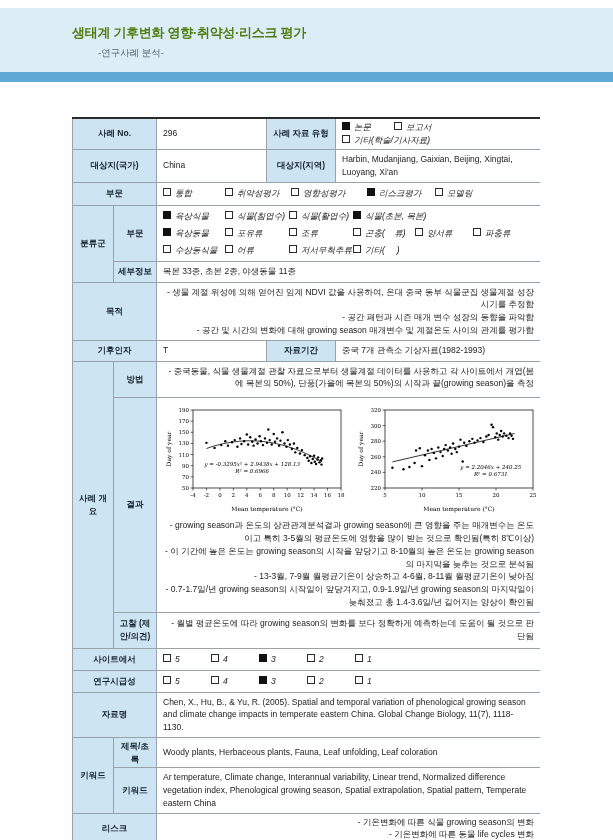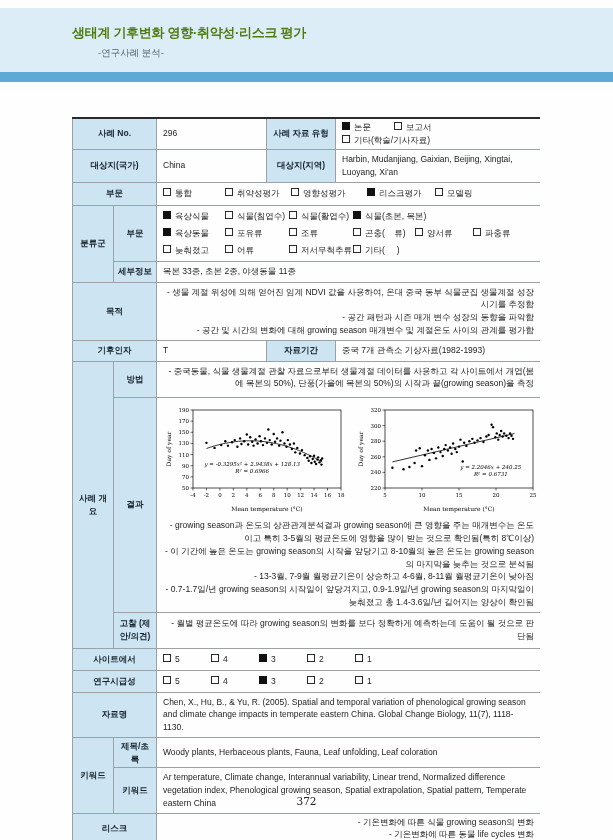--- a/index.html
+++ b/index.html
@@ -13,21 +13,21 @@
 
   table.case-table{position:absolute;left:72px;top:117px;width:468px;border-collapse:collapse;table-layout:fixed;
     font-size:8.5px;line-height:1.5;border-top:2px solid #2a2a2a;border-bottom:2px solid #2a2a2a;}
   table.case-table{border-left:1px solid #8f989e;}
   td{border:1px solid #9aa2a8;overflow:hidden;}
   tr>td:last-child{border-right:none;}
   td.lbl{background:#cde4f2;font-weight:bold;text-align:center;vertical-align:middle;padding:2px 3px;color:#15232b;}
   td.val{padding:2px 6px;vertical-align:middle;}
   td.val.top{vertical-align:top;padding:3px 6px;}
 
-  .chk{display:block;}
+  .chk{display:block;font-style:italic;}
   .chk-item{display:inline-block;white-space:nowrap;vertical-align:top;}
   .box{display:inline-block;width:6px;height:6px;border:1px solid #2b2b2b;margin-right:4px;background:#fff;}
   .box.filled{background:#111;border-color:#111;}
   .chkline{line-height:17px;white-space:nowrap;}
 
   .w-doctype .chk-item:nth-child(1){width:52px}
   .w-doctype .chk-item:nth-child(2){width:64px}
   .w-sector .chk-item:nth-child(1){width:62px}
   .w-sector .chk-item:nth-child(2){width:66px}
   .w-sector .chk-item:nth-child(3){width:76px}
@@ -87,21 +87,21 @@
         <div class="chk w-sector"><span class="chk-item"><span class="box"></span><span>통합</span></span><span class="chk-item"><span class="box"></span><span>취약성평가</span></span><span class="chk-item"><span class="box"></span><span>영향성평가</span></span><span class="chk-item"><span class="box filled"></span><span>리스크평가</span></span><span class="chk-item"><span class="box"></span><span>모델링</span></span></div>
       </td>
     </tr>
 
     <tr style="height:54px">
       <td class="lbl" rowspan="2">분류군</td>
       <td class="lbl">부문</td>
       <td class="val" colspan="3">
         <div class="chk w-taxon chkline"><span class="chk-item"><span class="box filled"></span><span>육상식물</span></span><span class="chk-item"><span class="box"></span><span>식물(침엽수)</span></span><span class="chk-item"><span class="box"></span><span>식물(활엽수)</span></span><span class="chk-item"><span class="box filled"></span><span>식물(초본, 목본)</span></span></div>
         <div class="chk w-taxon chkline"><span class="chk-item"><span class="box filled"></span><span>육상동물</span></span><span class="chk-item"><span class="box"></span><span>포유류</span></span><span class="chk-item"><span class="box"></span><span>조류</span></span><span class="chk-item"><span class="box"></span><span>곤충(&nbsp;&nbsp;&nbsp;&nbsp;류)</span></span><span class="chk-item"><span class="box"></span><span>양서류</span></span><span class="chk-item"><span class="box"></span><span>파충류</span></span></div>
-        <div class="chk w-taxon chkline"><span class="chk-item"><span class="box"></span><span>늦춰졌고</span></span><span class="chk-item"><span class="box"></span><span>어류</span></span><span class="chk-item"><span class="box"></span><span>저서무척추류</span></span><span class="chk-item"><span class="box"></span><span>기타(&nbsp;&nbsp;&nbsp;&nbsp;&nbsp;)</span></span></div>
+        <div class="chk w-taxon chkline"><span class="chk-item"><span class="box"></span><span>수상동식물</span></span><span class="chk-item"><span class="box"></span><span>어류</span></span><span class="chk-item"><span class="box"></span><span>저서무척추류</span></span><span class="chk-item"><span class="box"></span><span>기타(&nbsp;&nbsp;&nbsp;&nbsp;&nbsp;)</span></span></div>
       </td>
     </tr>
     <tr style="height:21px">
       <td class="lbl">세부정보</td>
       <td class="val" colspan="3">목본 33종, 초본 2종, 야생동물 11종</td>
     </tr>
 
     <tr style="height:50px">
       <td class="lbl" colspan="2">목적</td>
       <td class="val top" colspan="3">
@@ -362,14 +362,13 @@
     <tr style="height:28px">
       <td class="lbl" colspan="2">리스크</td>
       <td class="val" colspan="3">
             <div class="line">- 기온변화에 따른 식물 growing season의 변화</div>
             <div class="line">- 기온변화에 따른 동물 life cycles 변화</div>
           </td>
     </tr>
   </tbody>
     </table>
 
-  <div class="pageno">372</div>
 </div>
 
 </body></html>

